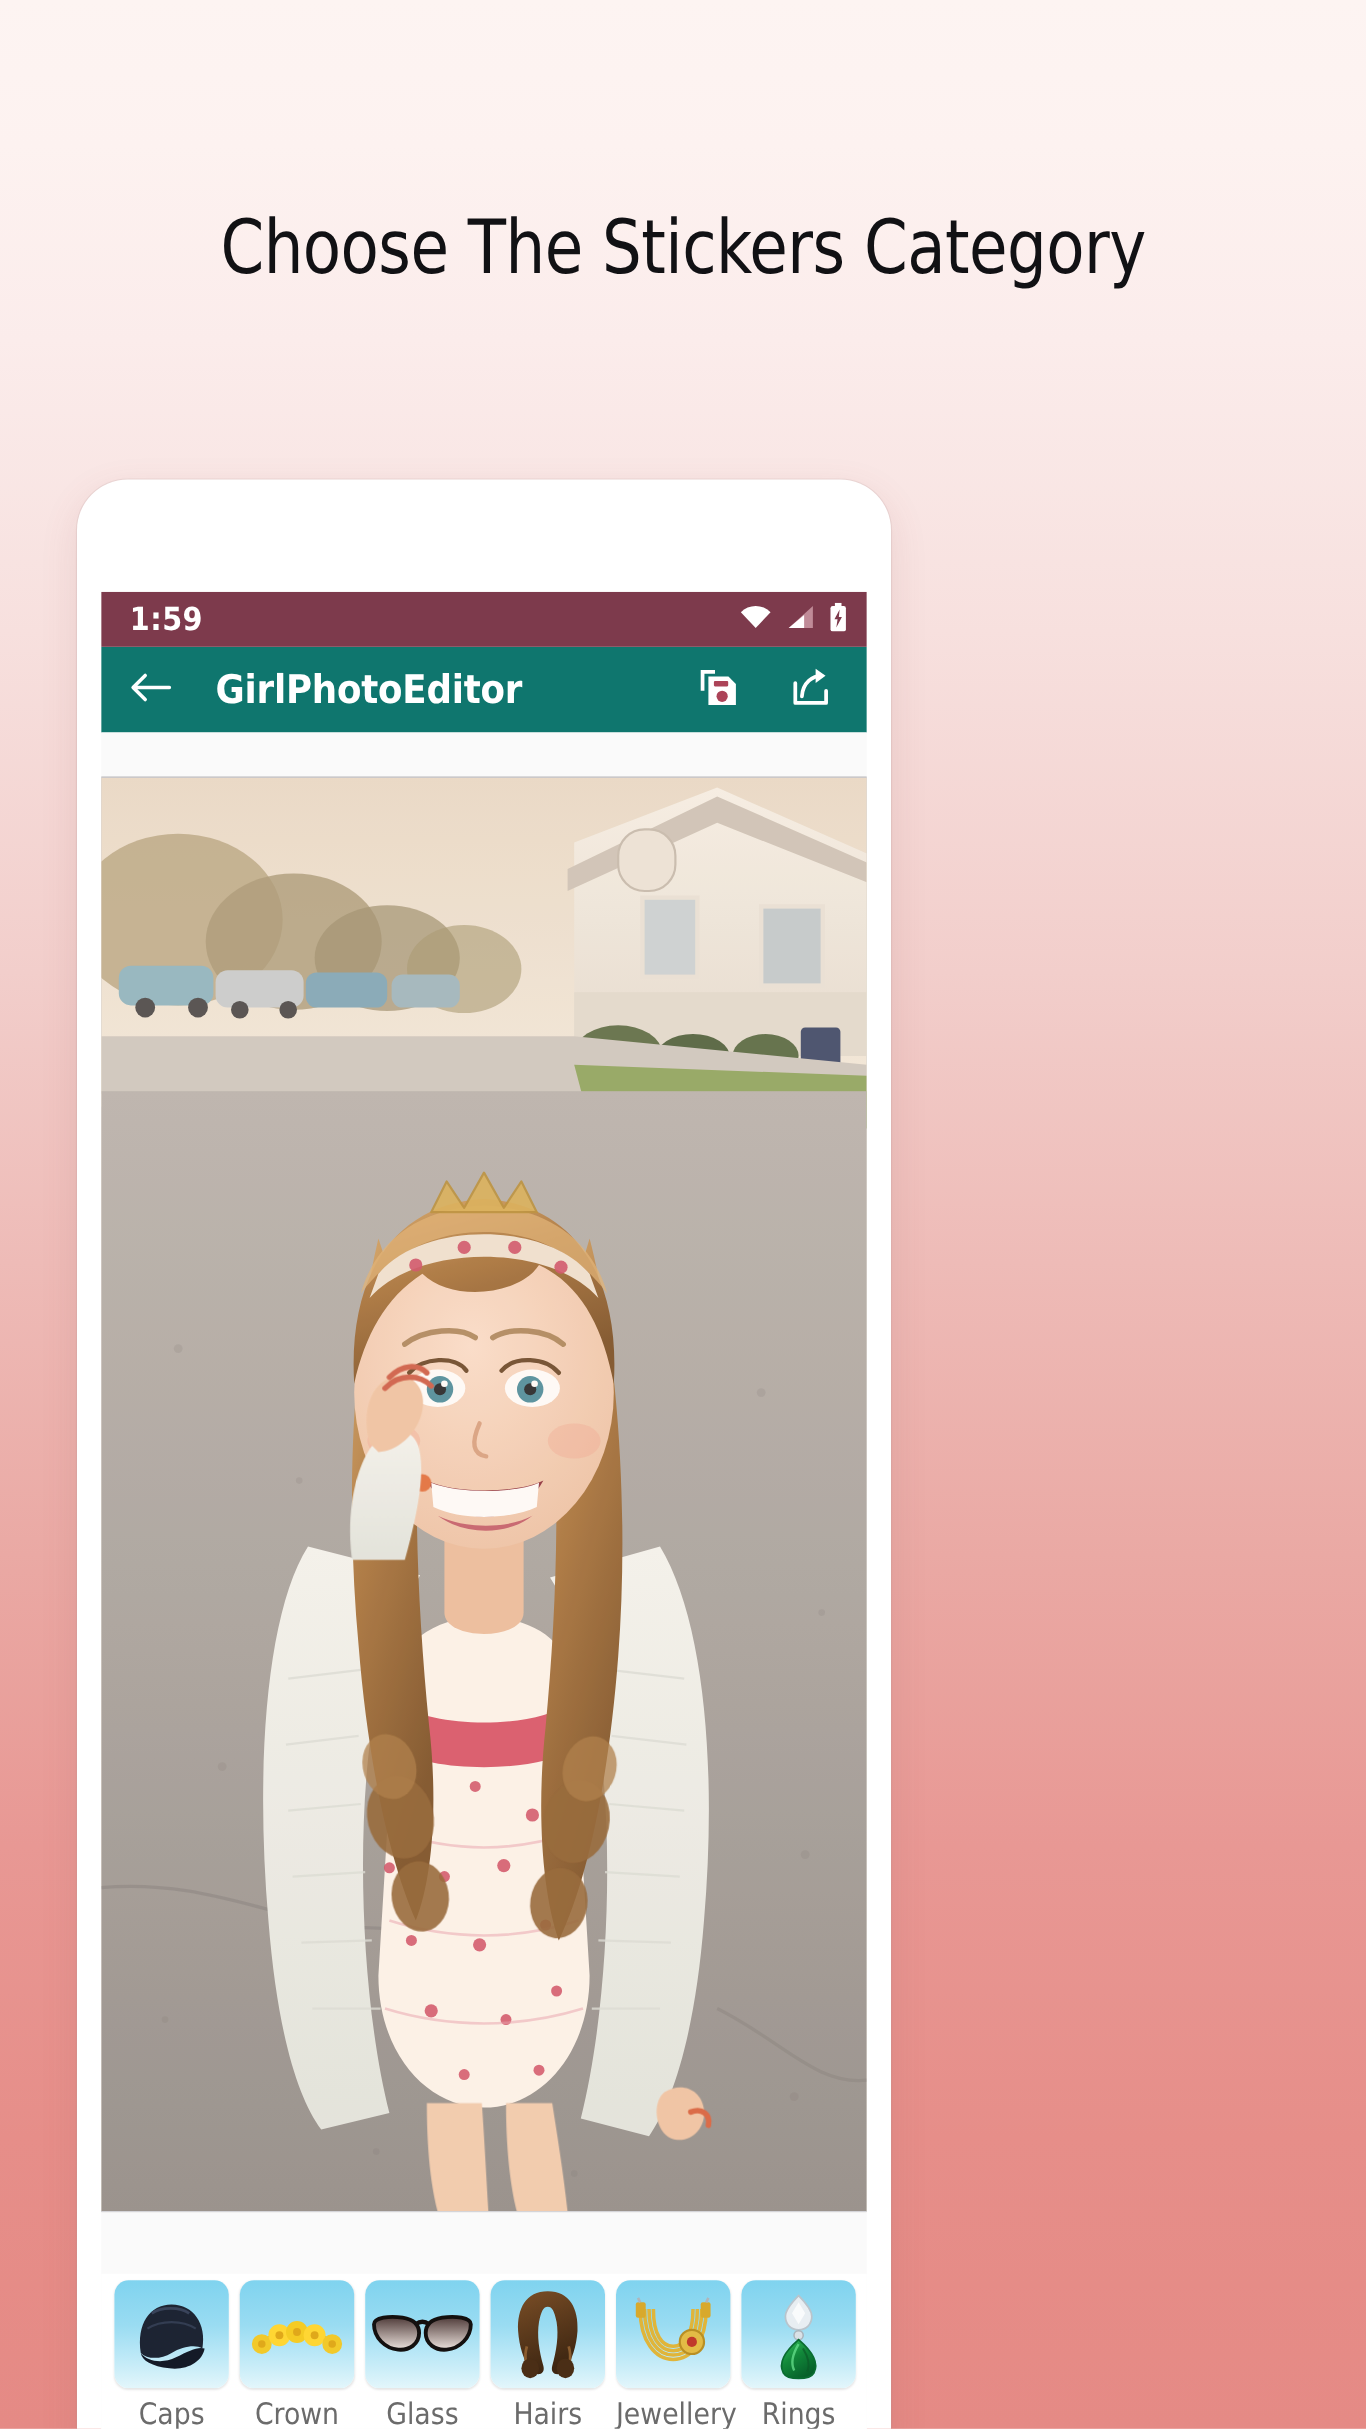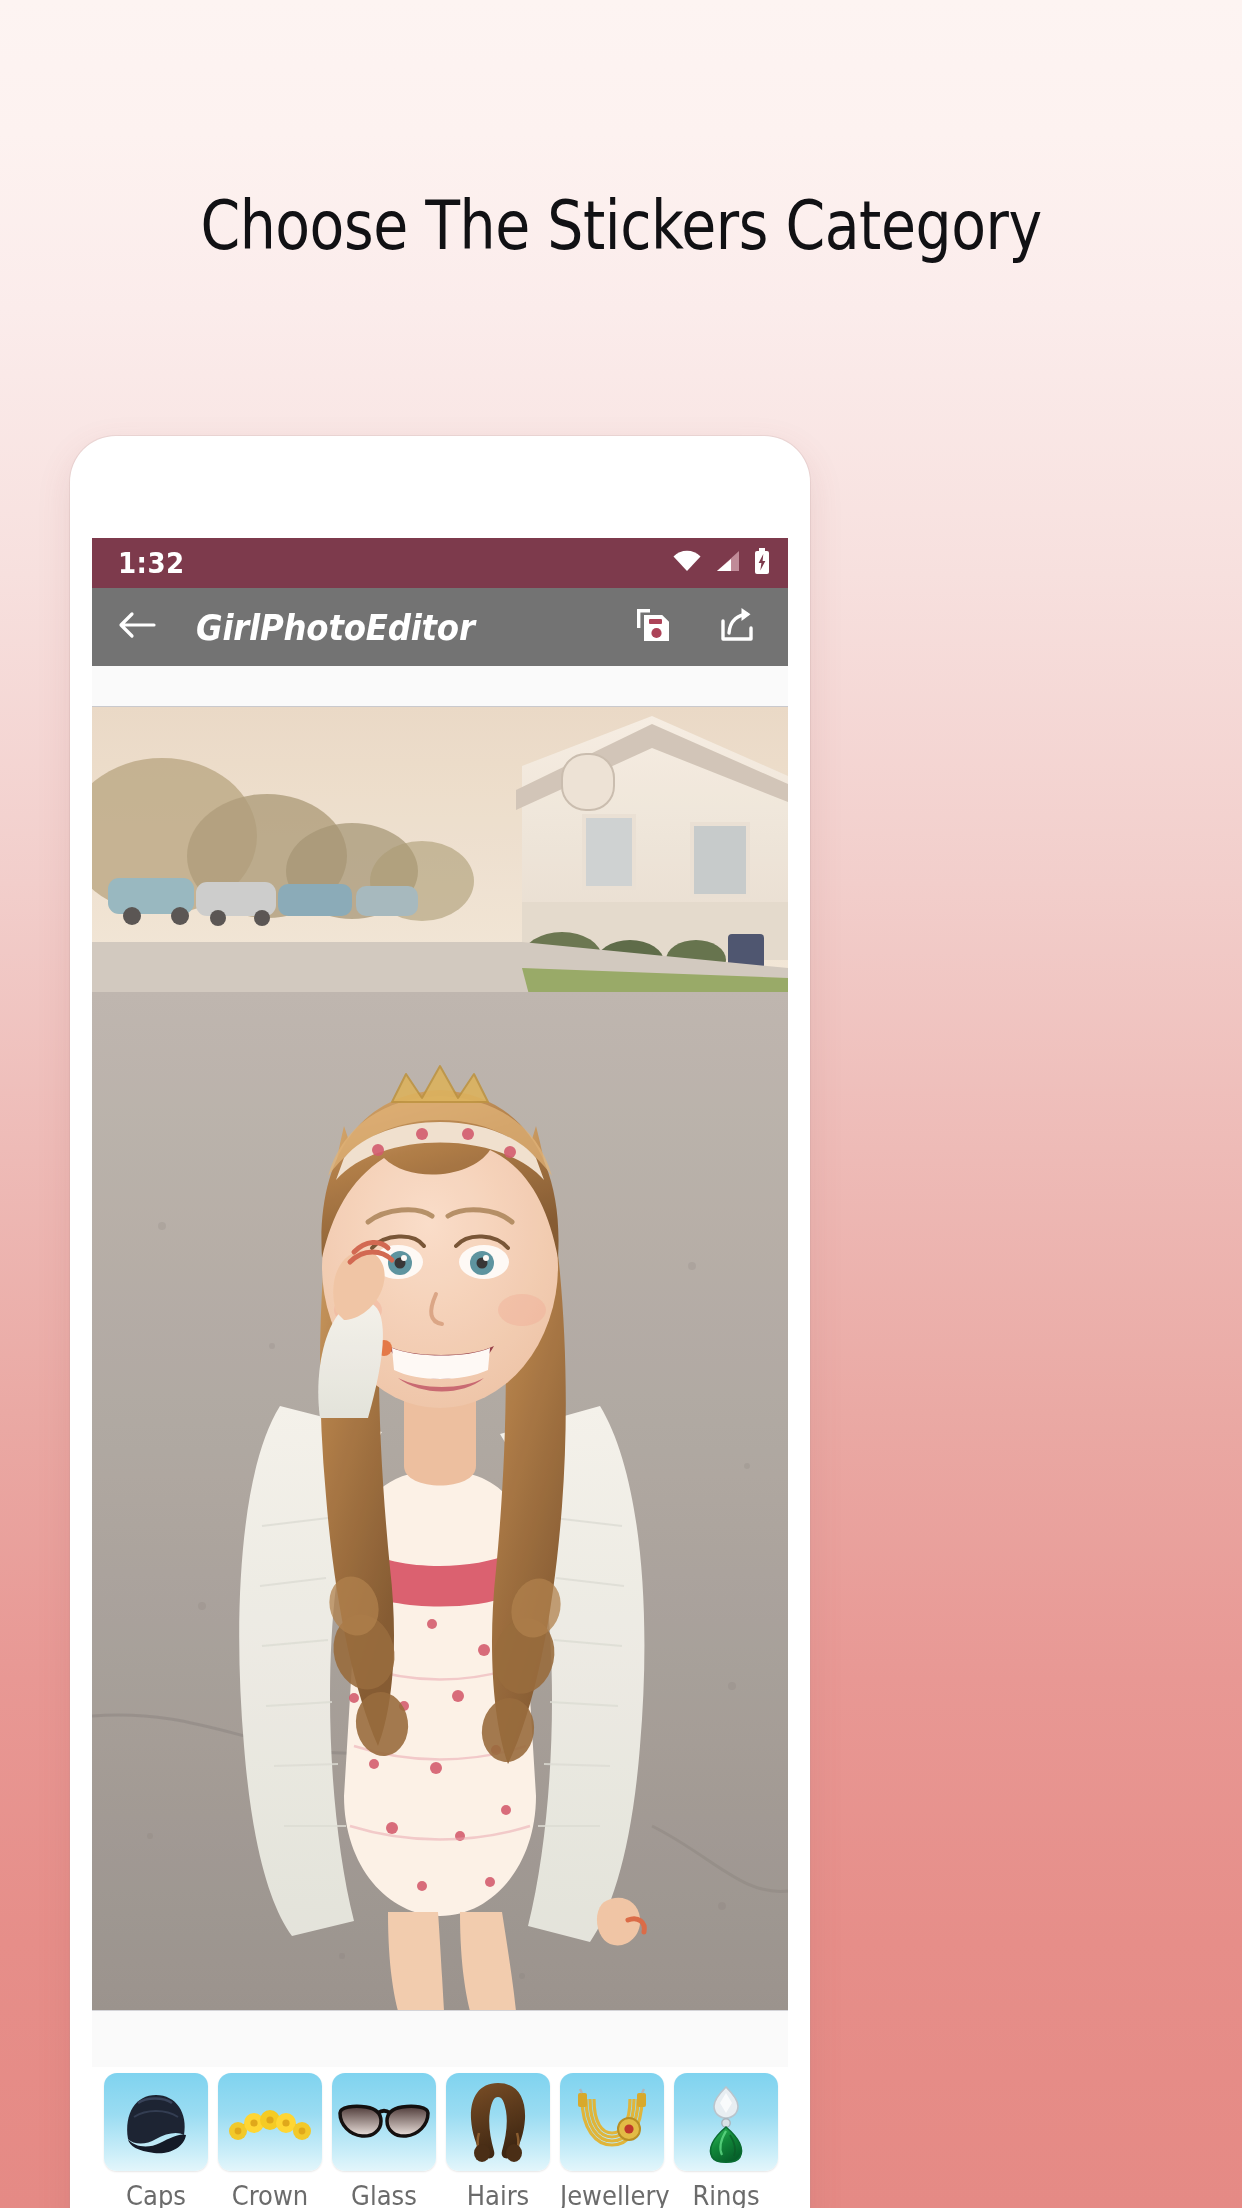--- a/index.html
+++ b/index.html
@@ -47,23 +47,22 @@
   }
   .sb-time {
     color:#fff; font-size:29px; font-weight:700;
     font-family:"DejaVu Sans Condensed","Liberation Sans", sans-serif;
     letter-spacing:.4px;
   }
   .sb-icons { display:flex; align-items:center; gap:13px; }
 
   
   .appbar {
-    height:78px; background:#737373; display:flex; align-items:center;
+    height:78px; background:#0f766e; display:flex; align-items:center;
     padding:0 22px 0 26px;
-    font-style:italic;
   }
   .appbar-title {
     color:#ffffff; font-size:36px; font-weight:700; margin-left:40px;
     font-family:"DejaVu Sans Condensed","Liberation Sans", sans-serif;
     letter-spacing:-0.2px; flex:1;
   }
   .appbar-actions { display:flex; align-items:center; gap:42px; margin-right:8px; }
   .ab-icon { cursor:pointer; display:block; }
 
   
@@ -98,21 +97,21 @@
 </style>
 </head>
 <body>
 
 <div class="headline">Choose The Stickers Category</div>
 
 <div class="phone">
   <div class="phone-screen">
 
     <div class="statusbar">
-      <div class="sb-time">1:32</div>
+      <div class="sb-time">1:59</div>
       <div class="sb-icons">
         <span>
           <svg width="30" height="24" viewBox="0 0 30 24">
             <path d="M15 22 L1.5 7.5 A19 19 0 0 1 28.5 7.5 Z" fill="#ffffff"></path>
           </svg>
         </span>
         <span>
           <svg width="26" height="24" viewBox="0 0 26 24">
             <path d="M24 2 L24 22 L2 22 Z" fill="#c08b98"></path>
             <path d="M16 10 L16 22 L2 22 Z" fill="#ffffff"></path>

